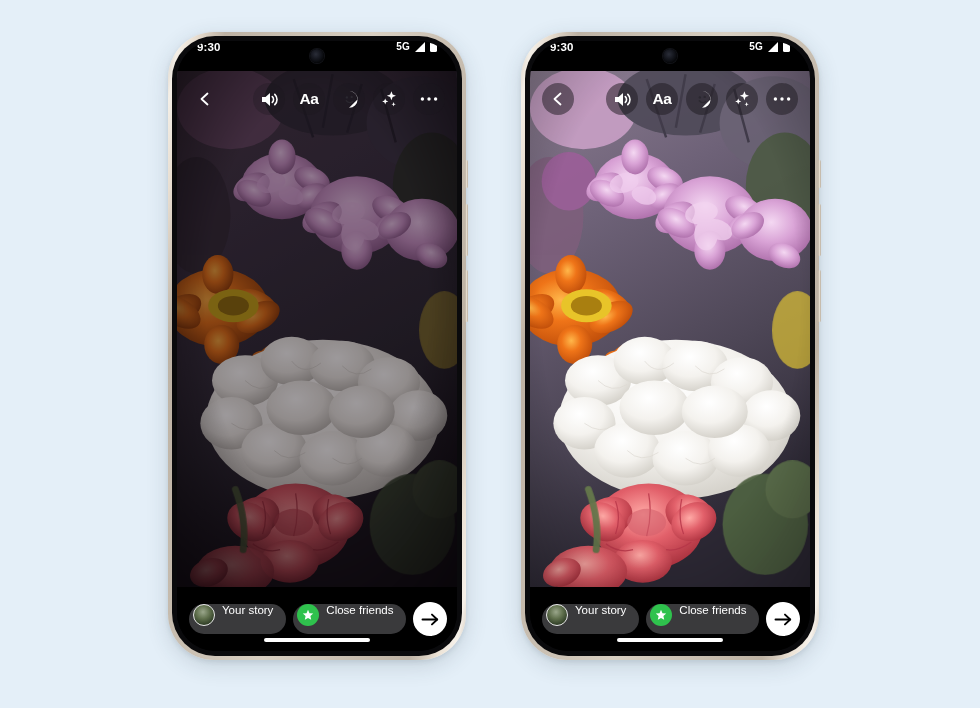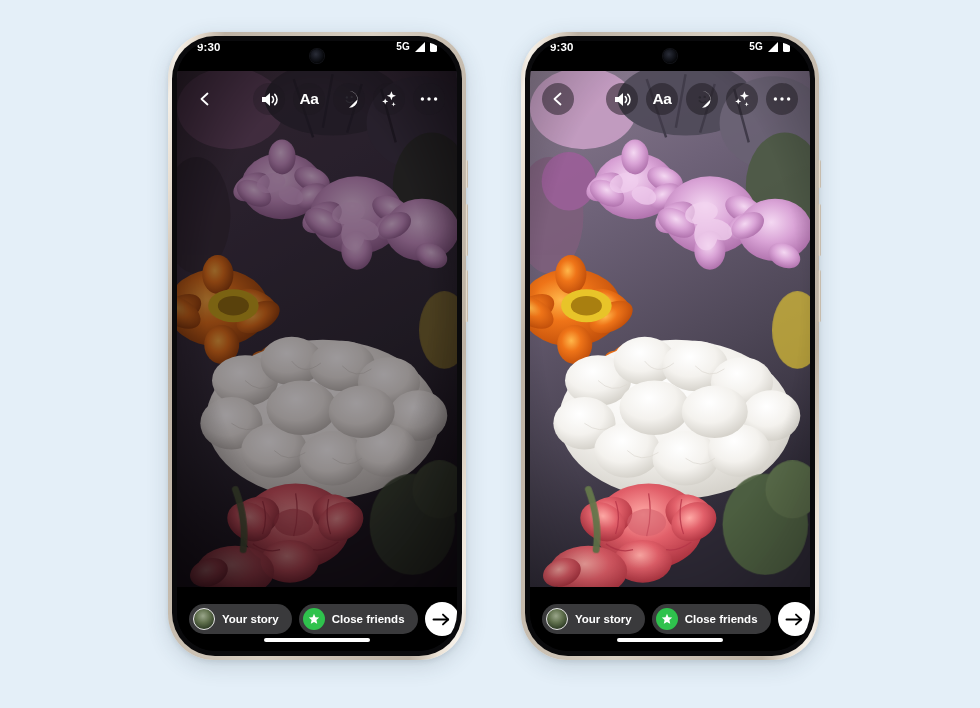--- a/index.html
+++ b/index.html
@@ -113,23 +113,23 @@
   .bottombar{
     position:absolute;left:0;right:0;bottom:0;height:64px;
     background:#000;
     display:flex;align-items:center;
     padding:0 12px;box-sizing:border-box;
     gap:7px;z-index:7;
   }
   .pill{
     height:30px;border-radius:16px;
     background:#3a3a3c;
-    display:flex;align-items:center;
+    display:flex;
     padding:0 13px 0 4px;gap:7px;
-    color:#fff;font-size:11.5px;font-weight:700;white-space:nowrap;
+    color:#fff;font-size:11.5px;font-weight:400;white-space:nowrap;
   }
   .avatar{
     width:22px;height:22px;border-radius:50%;
     background:radial-gradient(circle at 45% 35%, #9aa68b 0%, #60704d 40%, #2c3a24 78%, #1b2418 100%);
     border:1.5px solid #e8e8e8;box-sizing:border-box;flex:0 0 auto;
   }
   .cf-badge{
     width:22px;height:22px;border-radius:50%;
     background:#2fc24d;
     display:flex;align-items:center;justify-content:center;

